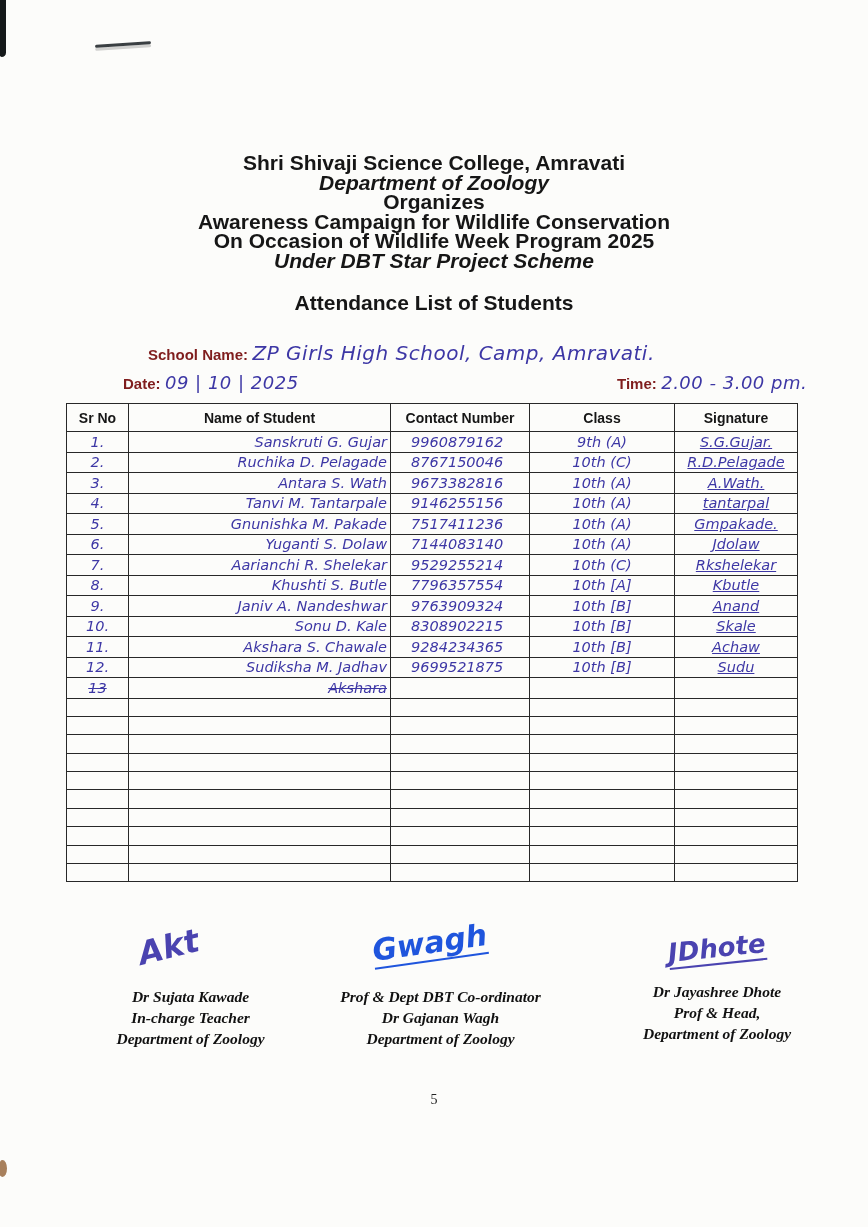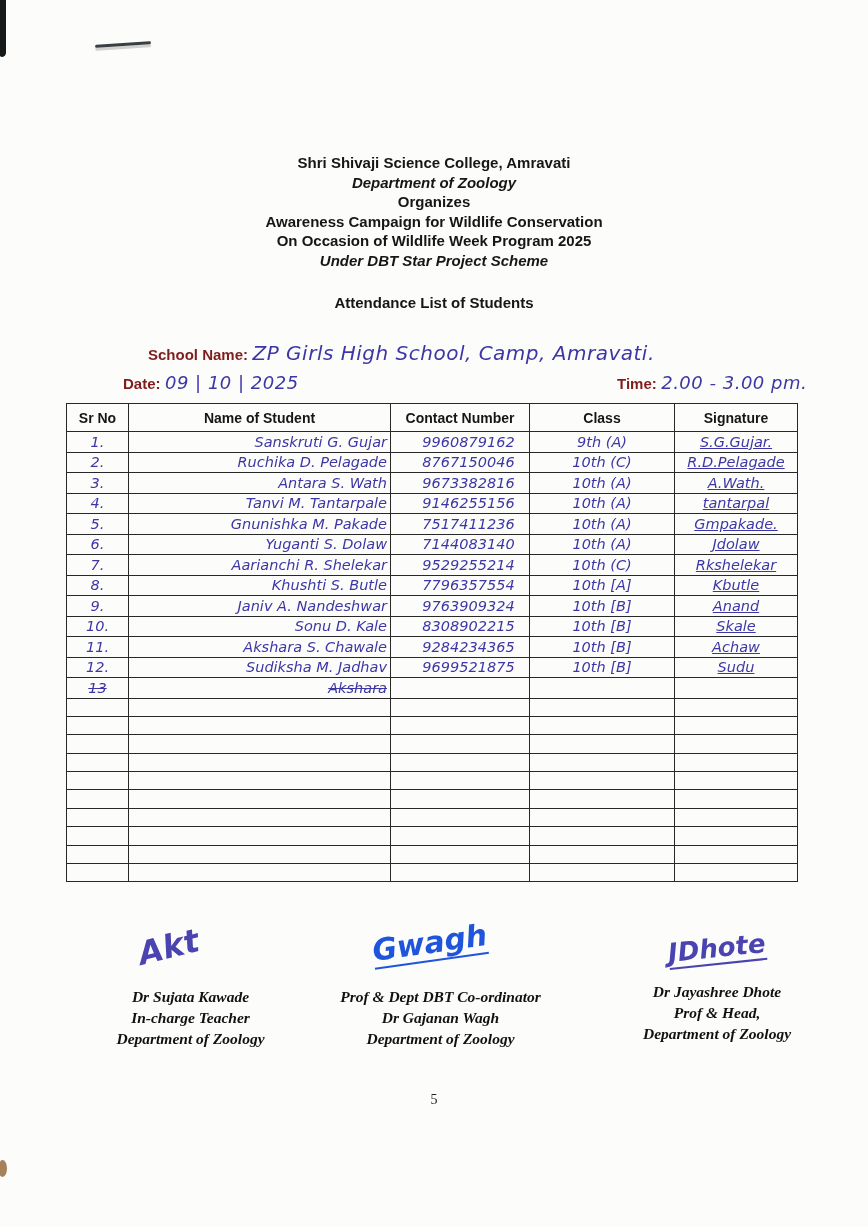--- a/index.html
+++ b/index.html
@@ -8,21 +8,21 @@
     position:relative;width:868px;height:1227px;margin:0 auto;
     background:#fcfcfa;overflow:hidden;color:#1b1b1b;
   }
   
   .edge-strip{position:absolute;left:0;top:0;width:6px;height:57px;background:#15191a;border-radius:0 0 5px 2px;}
   .staple{position:absolute;left:95px;top:43px;width:56px;height:3px;background:#3a3f42;transform:rotate(-4deg);box-shadow:0 3px 0 rgba(80,80,80,.25);border-radius:2px;}
   .smudge{position:absolute;left:-2px;top:1160px;width:9px;height:17px;background:#a8805c;border-radius:50%;}
 
   
   .doc-header{position:absolute;top:153px;left:0;width:100%;text-align:center;
-    font-size:15px;font-weight:bold;line-height:19.5px;color:#161616;}
+    font-size:21px;font-weight:bold;line-height:19.5px;color:#161616;}
   .italic{font-style:italic;}
   .subtitle{margin-top:23px;}
 
   
   .meta-school{position:absolute;top:341px;left:148px;white-space:nowrap;}
   .meta-date{position:absolute;top:372px;left:123px;white-space:nowrap;}
   .meta-time{position:absolute;top:372px;left:617px;white-space:nowrap;}
   .label{font-size:15px;font-weight:bold;color:#7f1d1d;}
   .hand{font-family:"DejaVu Sans",sans-serif;font-style:italic;color:#3d37a5;}
   .hand-lg{font-size:20px;letter-spacing:.5px;}
@@ -30,21 +30,21 @@
 
   
   table.attendance{position:absolute;top:403px;left:66px;width:731px;
     border-collapse:collapse;table-layout:fixed;}
   .attendance th,.attendance td{border:1.6px solid #282828;padding:0 3px;overflow:hidden;white-space:nowrap;}
   .attendance th{height:27px;font-size:14px;font-weight:bold;text-align:center;color:#161616;}
   .attendance td{height:19.5px;font-size:14.5px;vertical-align:middle;}
   .attendance td .hand{font-size:14.5px;}
   .attendance .col-sr{text-align:center;}
   .attendance .col-name{text-align:right;padding-left:13px;}
-  .attendance .col-contact{text-align:center;padding-left:20px;}
+  .attendance .col-contact{text-align:left;padding-left:20px;}
   .attendance .col-class{text-align:center;}
   .attendance .col-signature{text-align:center;}
   .attendance .col-signature .hand{text-decoration:underline;}
   .attendance .struck{text-decoration:line-through;}
   .attendance tr.empty-row td{height:17.4px;}
 
   
   .sig-block{position:absolute;text-align:center;font-family:"Liberation Serif",serif;
     font-weight:bold;font-size:15.5px;line-height:21px;color:#111;font-style:italic;}
   .sig-1{top:986px;left:88px;width:205px;}

